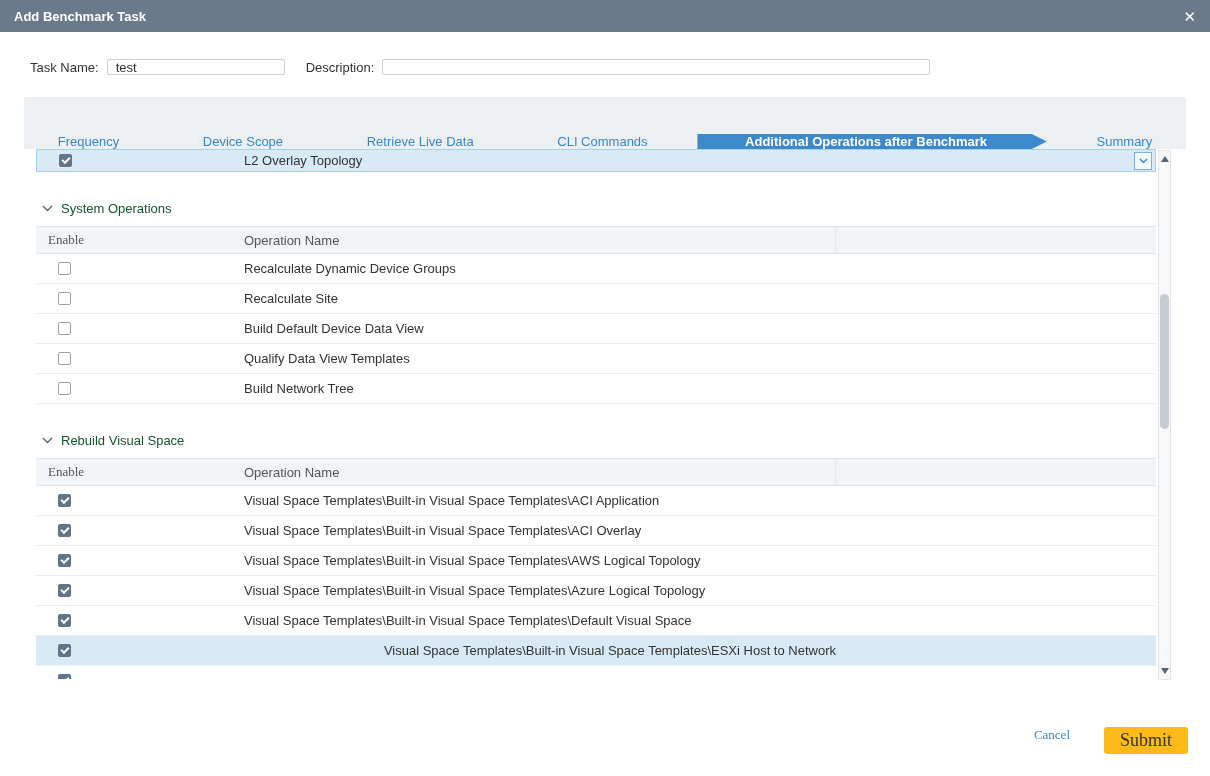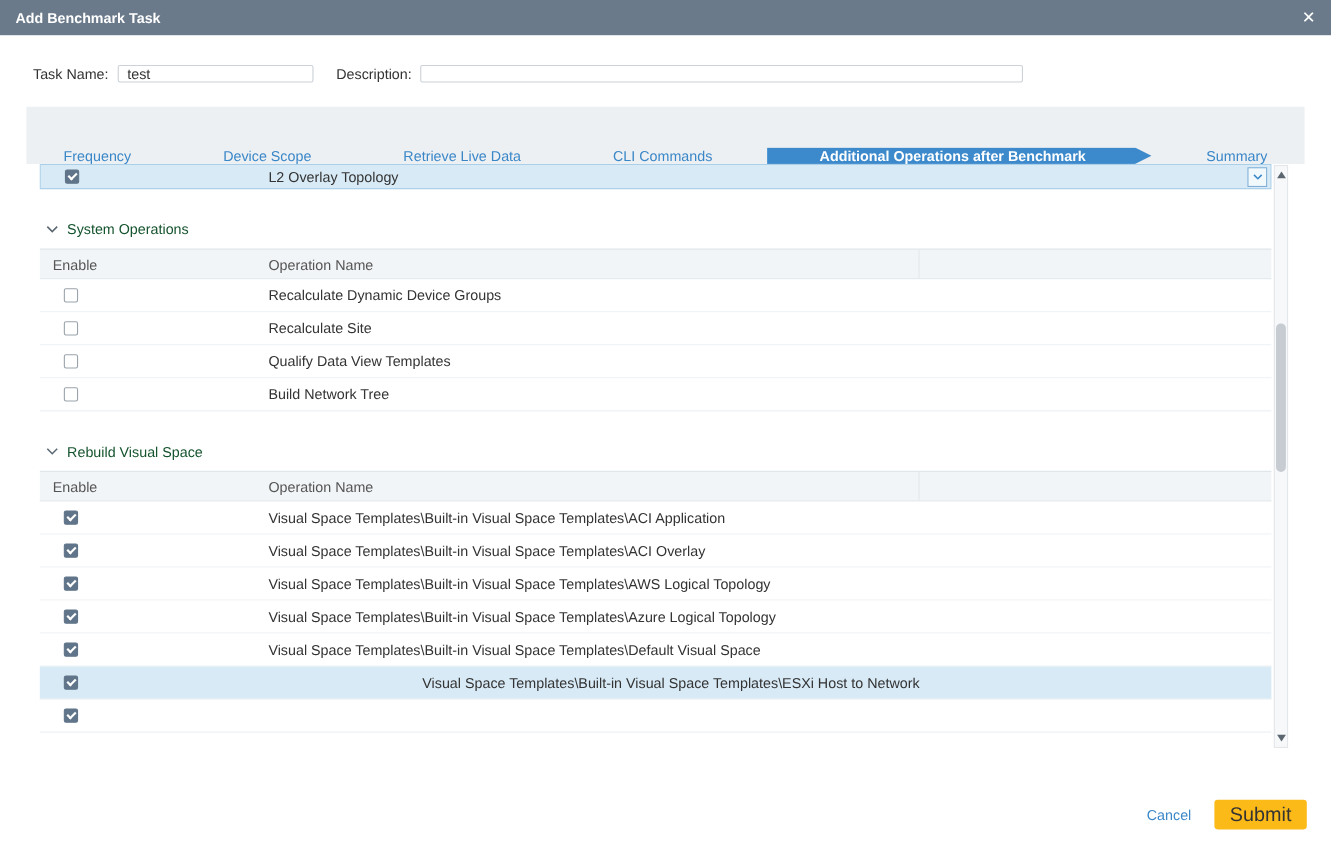--- a/index.html
+++ b/index.html
@@ -78,21 +78,21 @@
   .section-header .chev { flex:0 0 auto; }
   .section-title { color:#14532d; }
 
   
   .table { width:100%; }
   .thead {
     display:flex; height:28px; align-items:center;
     background:#f2f5f7; border-top:1px solid #dfe5e9; border-bottom:1px solid #dfe5e9;
     color:#555;
   }
-  .thead .cell-enable { padding-left:12px; }
+  .thead .cell-enable { padding-left:12px;font-family:Liberation Serif, serif; }
   .thead .cell-name { border-right:1px solid #e3e8ec; align-self:stretch; display:flex; align-items:center; }
   .cell-enable { flex:0 0 200px; }
   .cell-name { flex:0 0 600px; padding-left:8px; }
   .cell-rest { flex:1 1 auto; }
   .trow {
     display:flex; height:30px; align-items:center; background:#fff;
     border-bottom:1px solid #ebeff2; cursor:pointer;
   }
   .trow.hl { background:var(--highlight-row-bg,#d8eaf6);text-align:right; }
   .trow .cell-enable { display:flex; align-items:center; padding-left:22px; }
@@ -121,21 +121,21 @@
     border-left:4px solid transparent; border-right:4px solid transparent; cursor:pointer; }
   .sb-up { top:5px; border-bottom:6px solid #5c6670; }
   .sb-down { bottom:5px; border-top:6px solid #5c6670; }
   .sb-thumb {
     position:absolute; left:1px; top:143px; width:9px; height:135px;
     background:#c6ccd2; border-radius:6px; cursor:grab;
   }
 
   
   .footer {
-    position:absolute; top:727px; right:22px; display:flex; align-items:center; gap:21px;
+    position:absolute; top:727px; right:22px; display:flex; align-items:flex-start; gap:34px;font-family:Liberation Serif, serif;
   }
   .cancel { color:var(--accent-blue,#3a87c8); cursor:pointer; }
   .submit {
     width:84px; height:27px; background:var(--submit-bg,#fcba19); border:none;
     border-radius:3px; font-family:inherit; font-size:18px; color:#333; cursor:pointer;
   }
 </style>
 </head>
 <body>
 
@@ -204,20 +204,27 @@
               <div class="cell-enable">
                 <span class="checkbox"></span>
               </div>
               <div class="cell-name">Recalculate Site</div>
               <div class="cell-rest"></div>
             </div>
             <div class="trow">
               <div class="cell-enable">
                 <span class="checkbox"></span>
               </div>
+              <div class="cell-name">Build Default Device Data View</div>
+              <div class="cell-rest"></div>
+            </div>
+            <div class="trow">
+              <div class="cell-enable">
+                <span class="checkbox"></span>
+              </div>
               <div class="cell-name">Qualify Data View Templates</div>
               <div class="cell-rest"></div>
             </div>
             <div class="trow">
               <div class="cell-enable">
                 <span class="checkbox"></span>
               </div>
               <div class="cell-name">Build Network Tree</div>
               <div class="cell-rest"></div>
             </div>

